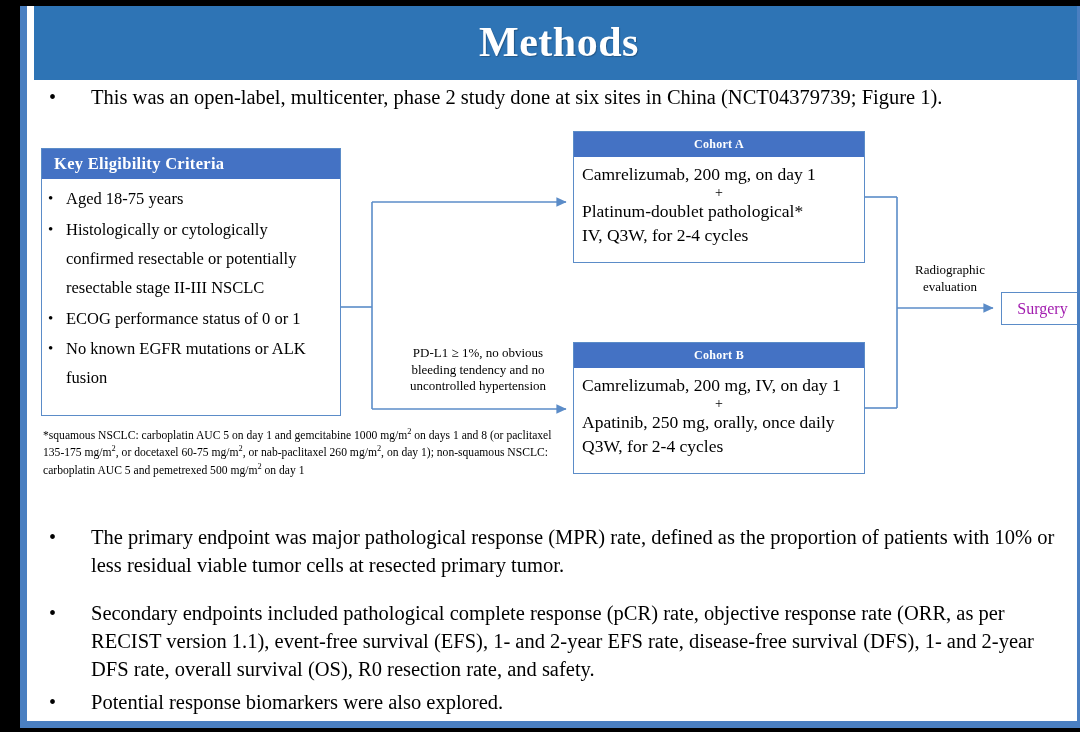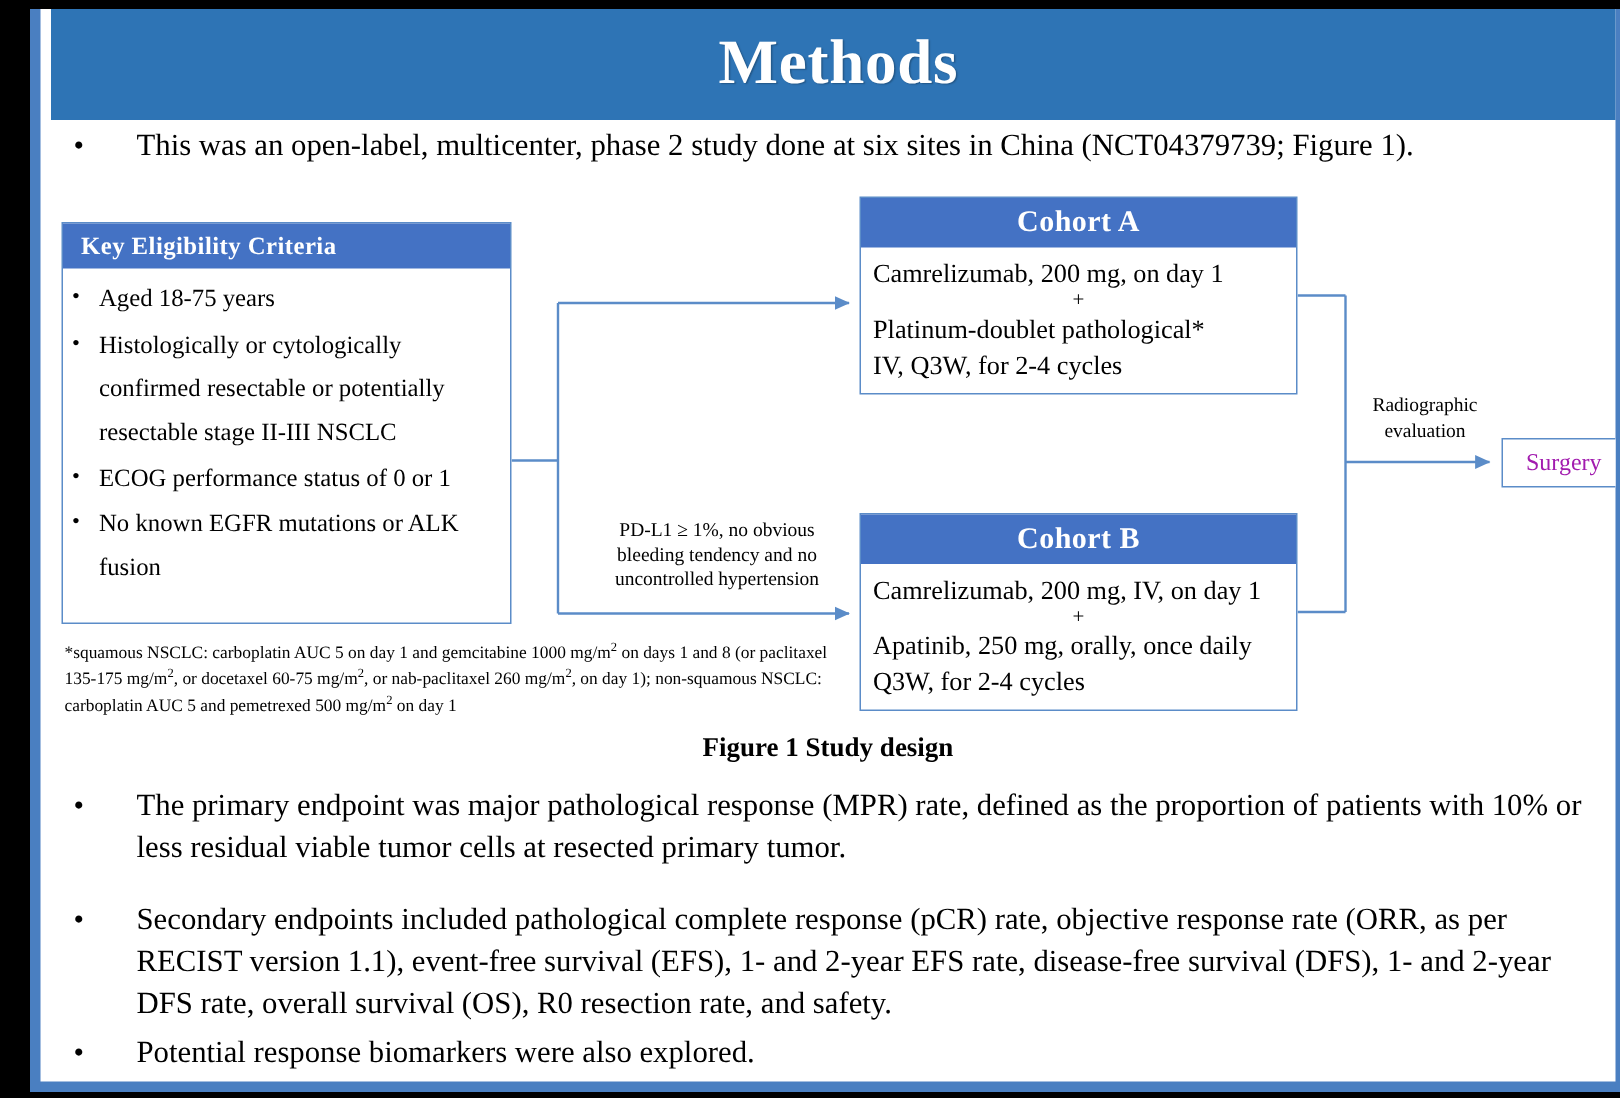--- a/index.html
+++ b/index.html
@@ -98,21 +98,21 @@
   .fig-box {
     position: absolute;
     box-sizing: border-box;
     background: #ffffff;
     border: 1px solid #5b8cc8;
   }
   .fig-box-head {
     background: #4472c4;
     color: #ffffff;
     font-weight: bold;
-    font-size: 20px;
+    font-size: 12px;
     text-align: center;
     padding: 5px 0 5px 0;
     letter-spacing: 0.3px;
   }
   .fig-box-body {
     padding: 6px 8px 8px 8px;
   }
 
   
   #elig-box {
@@ -325,21 +325,20 @@
       <div class="conn-label" id="label-radio">
         <div>Radiographic</div>
         <div>evaluation</div>
       </div>
 
       <div class="fig-box" id="surgery-box">
         <div id="surgery-label">Surgery</div>
       </div>
     </div>
 
-    <div id="fig-caption">Figure 1 Study design</div>
 
     <div class="bullet-row" id="bullet-1">
       <span class="bullet-dot">•</span>
       <span class="bullet-text">The primary endpoint was major pathological response (MPR) rate, defined as the proportion of patients with 10% or less residual viable tumor cells at resected primary tumor.</span>
     </div>
     <div class="bullet-row" id="bullet-2">
       <span class="bullet-dot">•</span>
       <span class="bullet-text">Secondary endpoints included pathological complete response (pCR) rate, objective response rate (ORR, as per RECIST version 1.1), event-free survival (EFS), 1- and 2-year EFS rate, disease-free survival (DFS), 1- and 2-year DFS rate, overall survival (OS), R0 resection rate, and safety.</span>
     </div>
     <div class="bullet-row" id="bullet-3">

